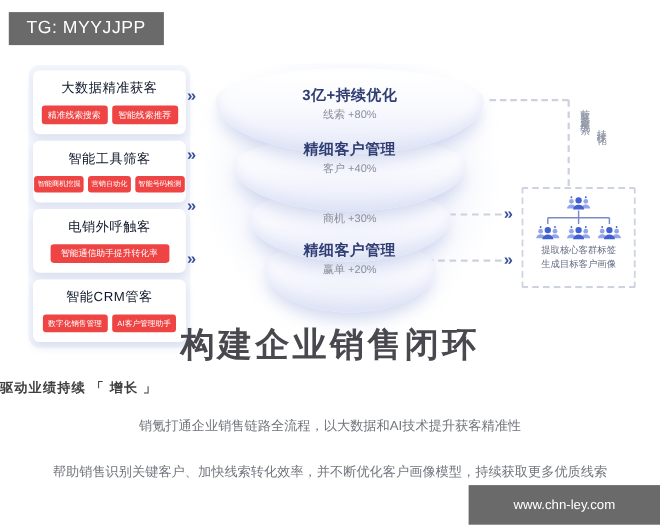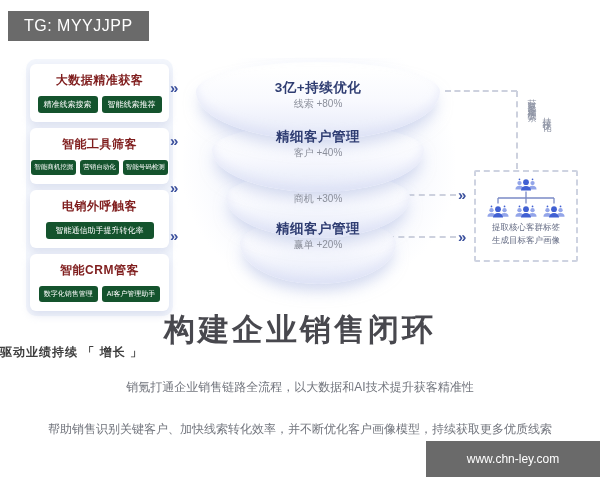--- a/index.html
+++ b/index.html
@@ -7,23 +7,23 @@
           font-family:"Liberation Sans","DejaVu Sans",sans-serif;}
   
   .badge{position:absolute;background:#6a6a6a;color:#fff;display:flex;align-items:center;justify-content:center;}
   .tg-badge{left:8px;top:11px;height:30px;padding:0 16px;font-size:16px;letter-spacing:.5px;}
   .watermark{left:426px;top:441px;width:174px;height:36px;font-size:12px;}
   
   .cards{position:absolute;left:26px;top:59px;width:139px;background:#f3f6fc;border-radius:10px;
          padding:5px 4px;display:flex;flex-direction:column;gap:6px;}
   .card{background:#fff;border-radius:6px;box-shadow:0 4px 8px rgba(168,178,215,.32);
         padding:8px 4px 9px;text-align:center;}
-  .card-title{font-size:12px;font-weight:bold;color:#7f1d1d;margin-bottom:7px;letter-spacing:.5px;}
+  .card-title{font-size:12px;font-weight:normal;color:#0f172a;margin-bottom:7px;letter-spacing:.5px;}
   .tag-row{display:flex;justify-content:center;gap:4px;}
-  .tag{background:#14532d;color:#fff;border-radius:3px;padding:3px 6px;white-space:nowrap;font-size:8px;text-align:right;}
+  .tag{background:#ef4444;color:#fff;border-radius:3px;padding:3px 6px;white-space:nowrap;font-size:8px;text-align:right;}
   .c2 .tag{font-size:6.5px;padding:3px 3px;}
   .c3 .tag{font-size:8px;padding:3px 10px;}
   .c4 .tag{font-size:7px;padding:3px 5px;}
   
   .chev{position:absolute;font-size:15px;font-weight:bold;color:#3a4f9c;line-height:1;}
   
   .glow{position:absolute;left:183px;top:58px;width:272px;height:238px;z-index:0;
         background:radial-gradient(ellipse at 50% 45%,rgba(228,233,250,.9),rgba(255,255,255,0) 72%);}
   .bowl{position:absolute;border-radius:50% / 38% 38% 62% 62%;
         background:linear-gradient(180deg,#ffffff 8%,#f8f9fe 50%,#e7ebf9 94%);
@@ -42,21 +42,21 @@
   
   .v-text{position:absolute;writing-mode:vertical-rl;font-size:9px;color:#8f95a5;letter-spacing:2px;}
   
   .profile-box{position:absolute;left:474px;top:170px;width:100px;height:88px;
                border:2px dashed #ced3e1;background:#fff;border-radius:2px;
                display:flex;flex-direction:column;align-items:center;}
   .profile-box svg{display:block;margin:4px auto 1px;}
   .pb-line{font-size:8.5px;color:#666d85;line-height:1.55;text-align:center;}
   
   .title-main{position:absolute;left:0;top:293px;width:600px;text-align:center;
-              font-size:31px;font-weight:bold;color:#48484e;letter-spacing:3px;margin-top:16px;}
+              font-size:31px;font-weight:bold;color:#48484e;letter-spacing:3px;}
   .title-sub{position:absolute;left:0;top:344px;width:600px;text-align:left;
              font-size:12px;font-weight:bold;color:#404040;letter-spacing:1px;}
   .desc{position:absolute;left:12px;top:379px;width:576px;text-align:center;
         font-size:12px;color:#72757d;}
   .desc2{top:380px;margin-top:41px;}
 </style>
 </head>
 <body>
 
 <div class="canvas">

